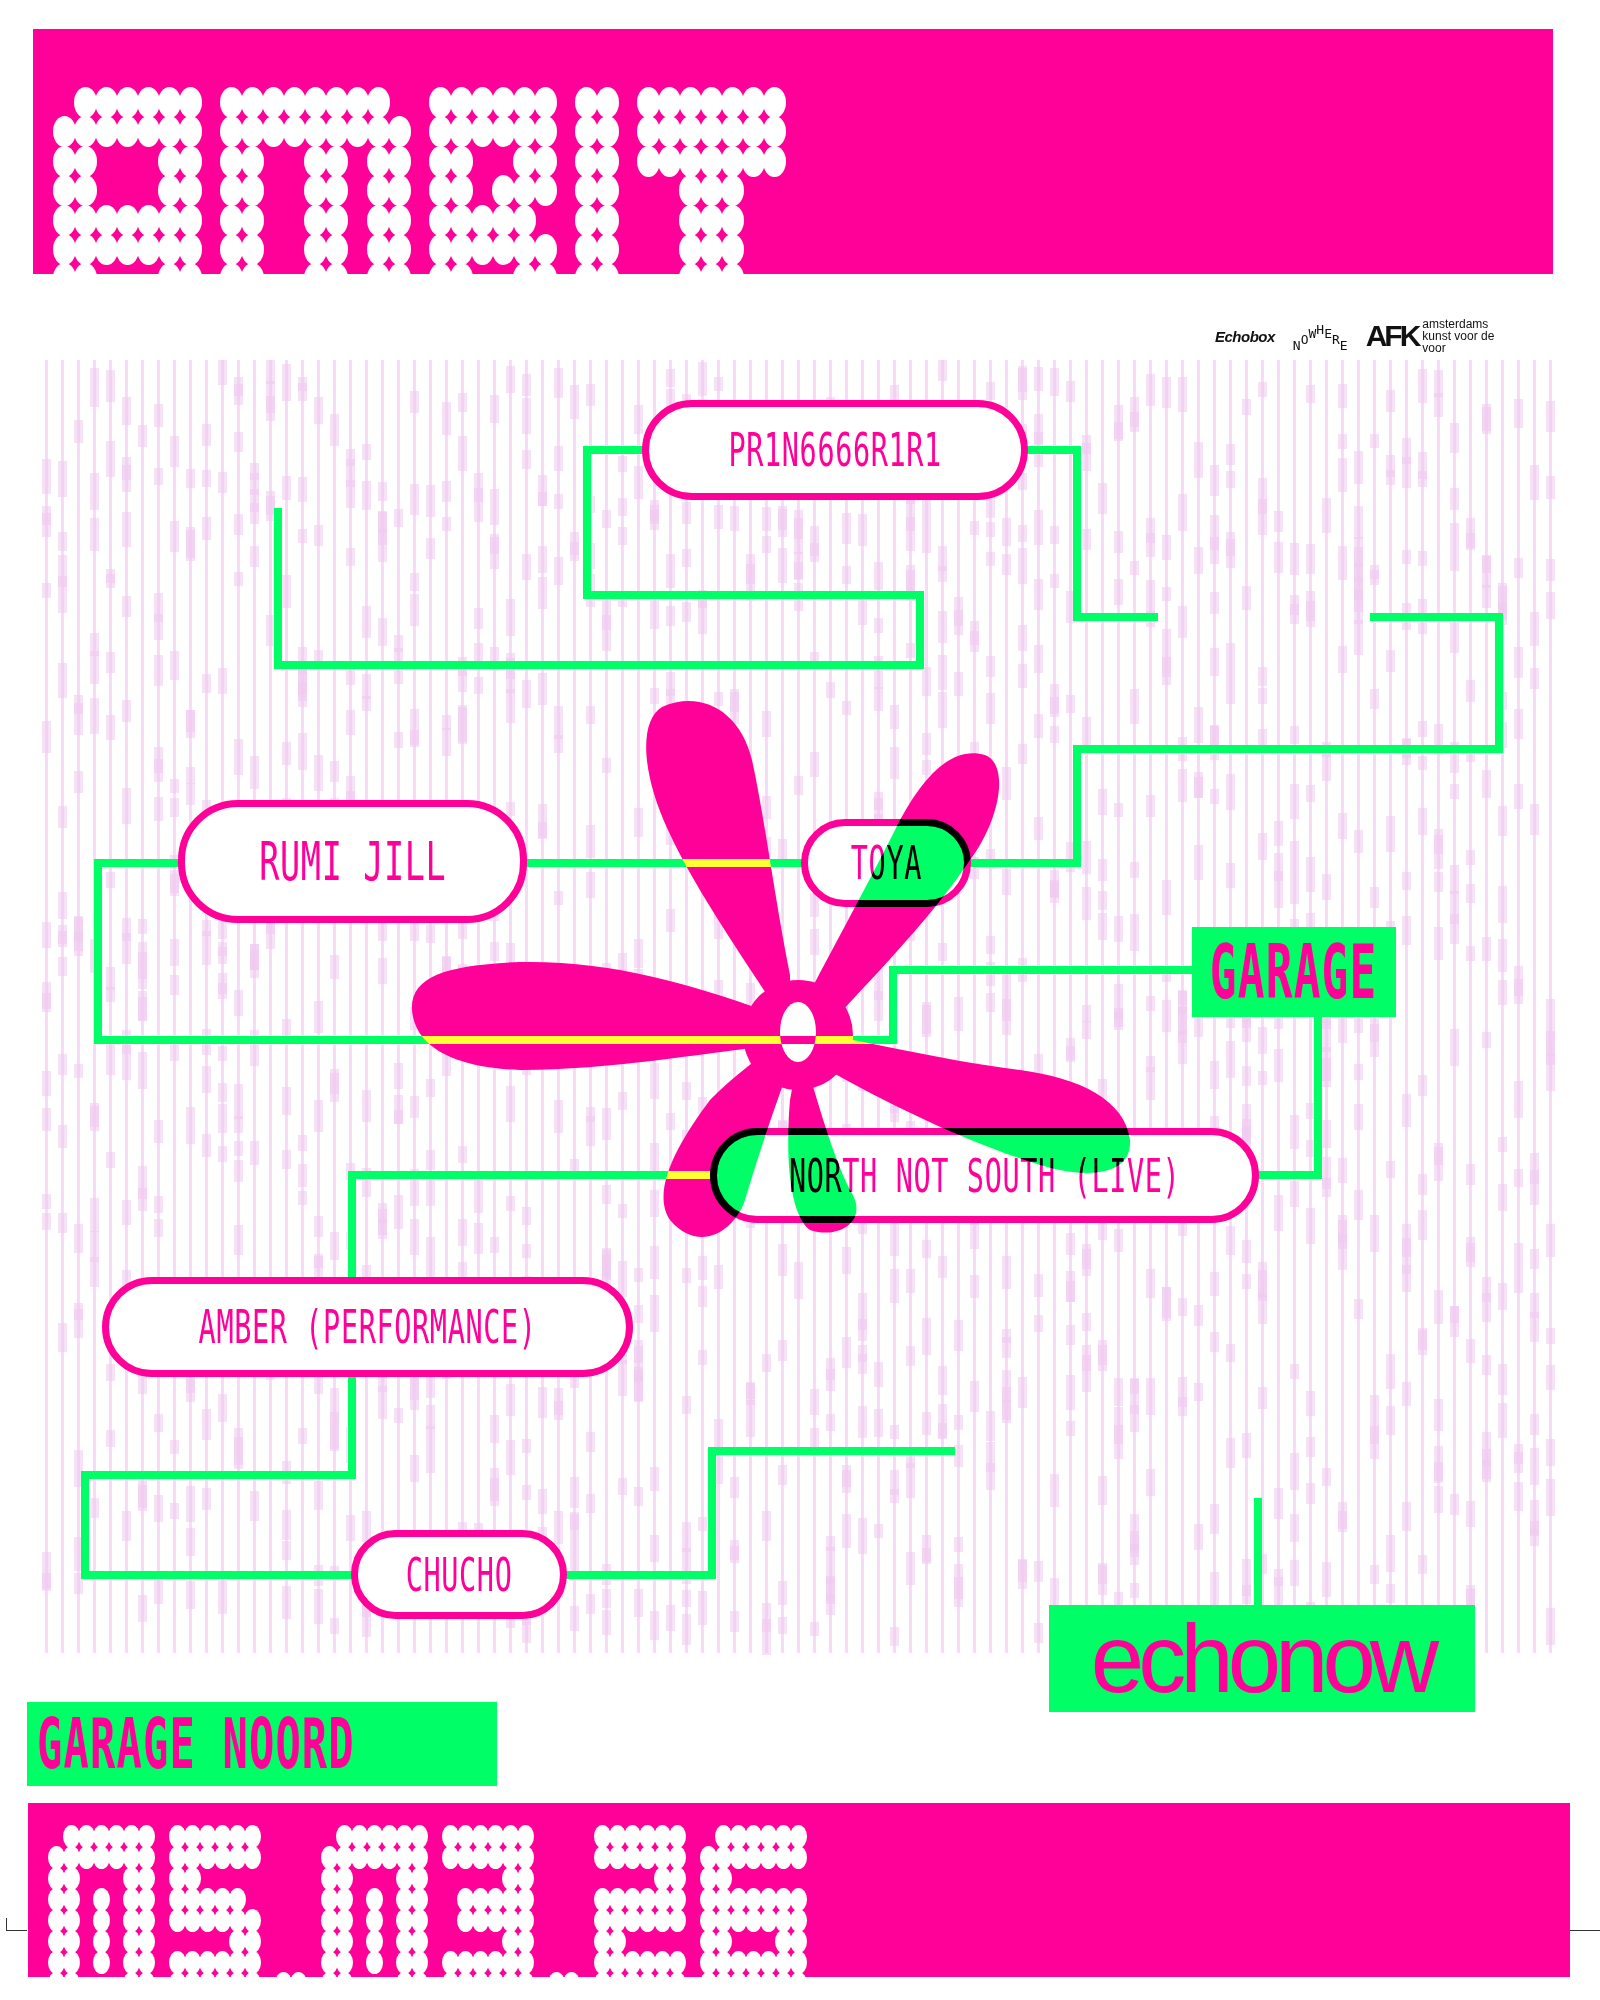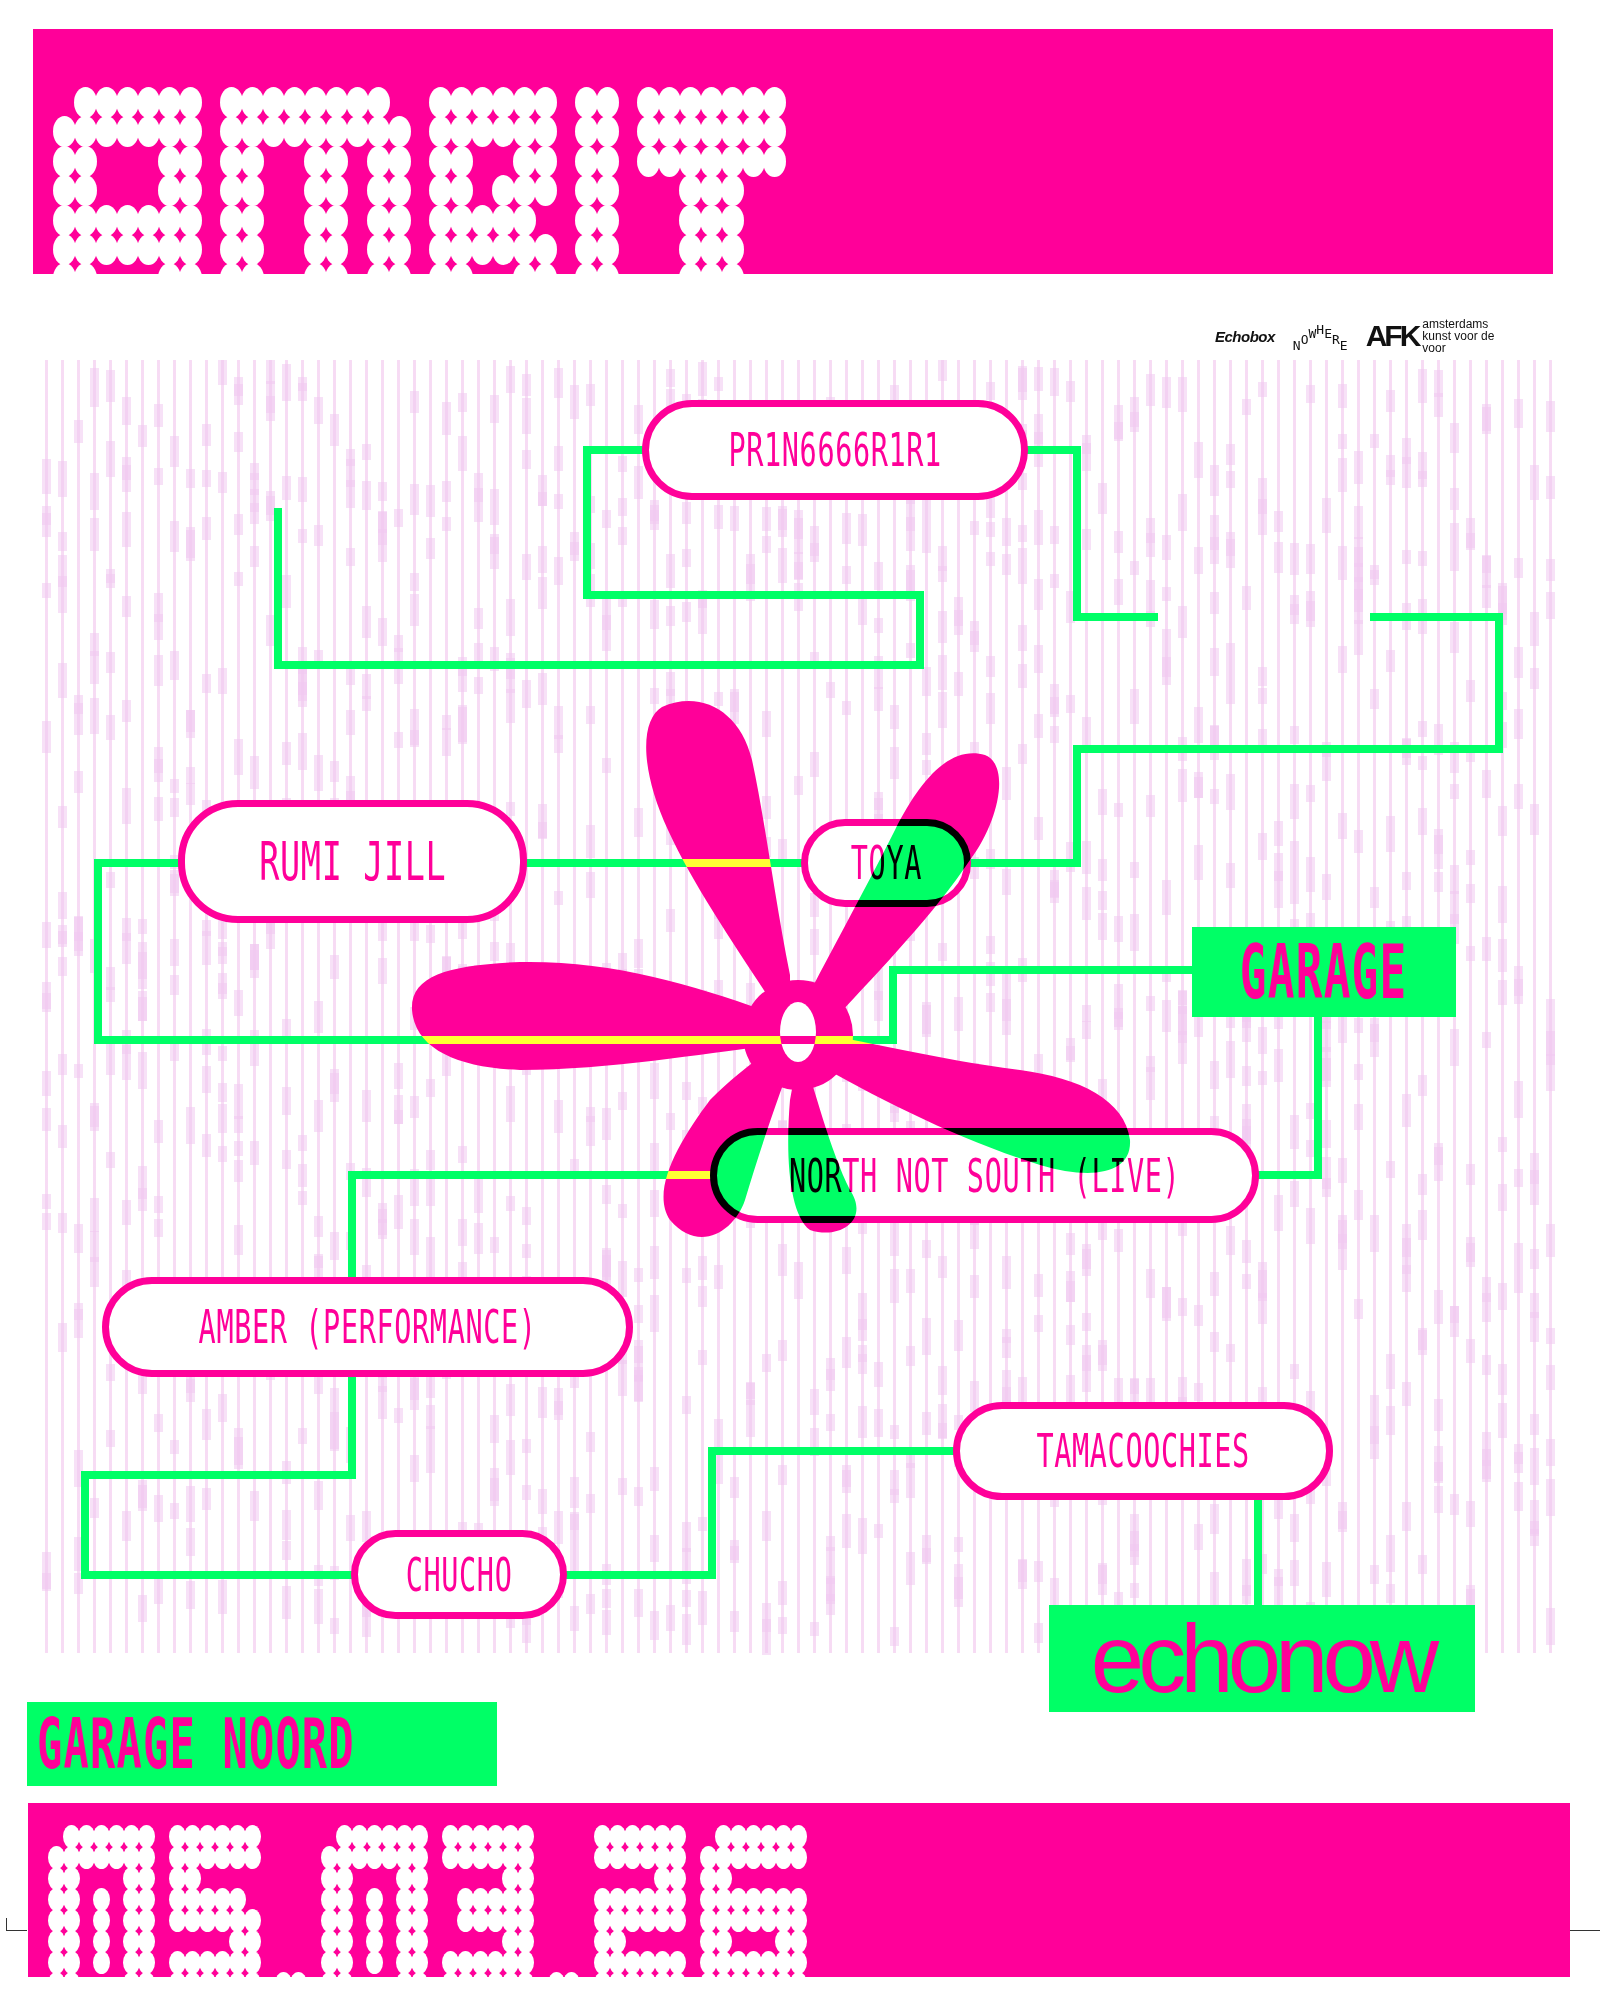--- a/index.html
+++ b/index.html
@@ -1644,21 +1644,21 @@
   <div class="line" style="left:1073px;top:745px;width:8px;height:122px;"></div>
   <div class="line" style="left:969px;top:859px;width:112px;height:8px;"></div>
 
   <div class="line" style="left:525px;top:859px;width:280px;height:8px;"></div>
   <div class="line" style="left:94px;top:859px;width:86px;height:8px;"></div>
   <div class="line" style="left:94px;top:859px;width:8px;height:185px;"></div>
   <div class="line" style="left:94px;top:1036px;width:803px;height:8px;"></div>
   <div class="line" style="left:889px;top:966px;width:8px;height:78px;"></div>
   <div class="line" style="left:889px;top:966px;width:305px;height:8px;"></div>
 
-  <div class="venue" style="left:1192px;top:927px;width:264px;height:90px;font-size:74px;">
+  <div class="venue" style="left:1192px;top:927px;width:204px;height:90px;font-size:74px;">
     <span>GARAGE</span>
   </div>
   <div class="line" style="left:1314px;top:1017px;width:8px;height:162px;"></div>
   <div class="line" style="left:1257px;top:1171px;width:65px;height:8px;"></div>
 
   <div class="line" style="left:348px;top:1171px;width:364px;height:8px;"></div>
   <div class="line" style="left:348px;top:1171px;width:8px;height:108px;"></div>
   <div class="line" style="left:348px;top:1375px;width:8px;height:104px;"></div>
   <div class="line" style="left:81px;top:1471px;width:275px;height:8px;"></div>
   <div class="line" style="left:81px;top:1471px;width:8px;height:108px;"></div>
@@ -1679,23 +1679,20 @@
       <span style="font-size:54px;">RUMI JILL</span>
     </div>
   <div class="pill" style="left:710px;top:1128px;width:549px;height:95px;">
       <span>NORTH NOT SOUTH (LIVE)</span>
     </div>
   <div class="pill" style="left:102px;top:1277px;width:531px;height:100px;">
       <span>AMBER (PERFORMANCE)</span>
     </div>
   <div class="pill" style="left:351px;top:1530px;width:216px;height:89px;">
       <span>CHUCHO</span>
-    </div>
-  <div class="pill" style="left:953px;top:1402px;width:380px;height:98px;">
-      <span>TAMACOOCHIES</span>
     </div>
 
   <svg class="blob" width="1600" height="2000" viewBox="0 0 1600 2000">
     <g fill="#ff0099">
       <path d="M790,1032 C760,980 700,900 668,830 C640,770 640,720 662,707 C700,690 740,710 752,760 C765,820 775,900 790,975 Z"></path>
       <path d="M790,1032 C820,970 860,900 895,830 C920,780 950,745 985,755 C1010,765 1000,820 970,860 C930,920 870,980 820,1035 Z"></path>
       <path d="M800,1030 C860,1040 940,1060 1020,1070 C1080,1078 1125,1100 1130,1140 C1132,1175 1090,1180 1040,1165 C960,1140 880,1100 810,1060 Z"></path>
       <path d="M800,1040 C780,1090 760,1150 745,1200 C735,1230 700,1255 670,1220 C650,1190 680,1140 710,1100 C740,1070 770,1050 790,1035 Z"></path>
       <path d="M780,1045 C720,1050 620,1070 520,1070 C460,1068 415,1050 412,1010 C410,975 450,965 520,962 C620,960 710,990 790,1020 Z"></path>
       <path d="M800,1045 C815,1090 830,1150 850,1190 C870,1220 840,1240 810,1230 C790,1215 785,1160 790,1100 Z"></path>

